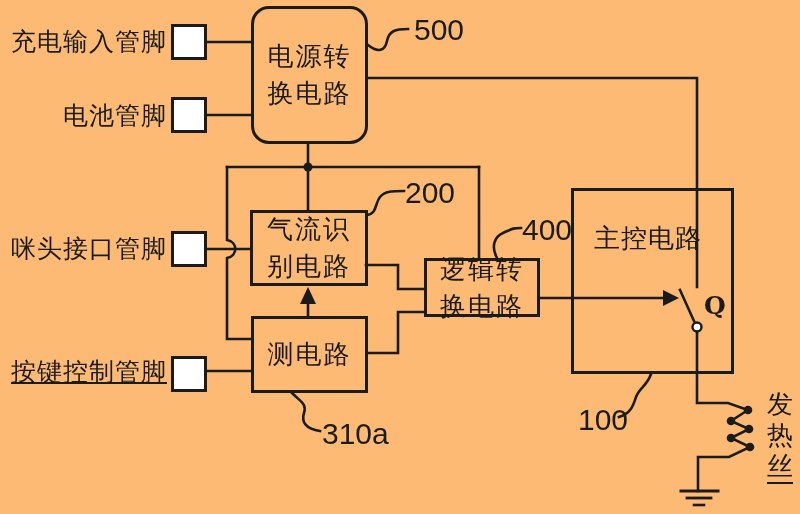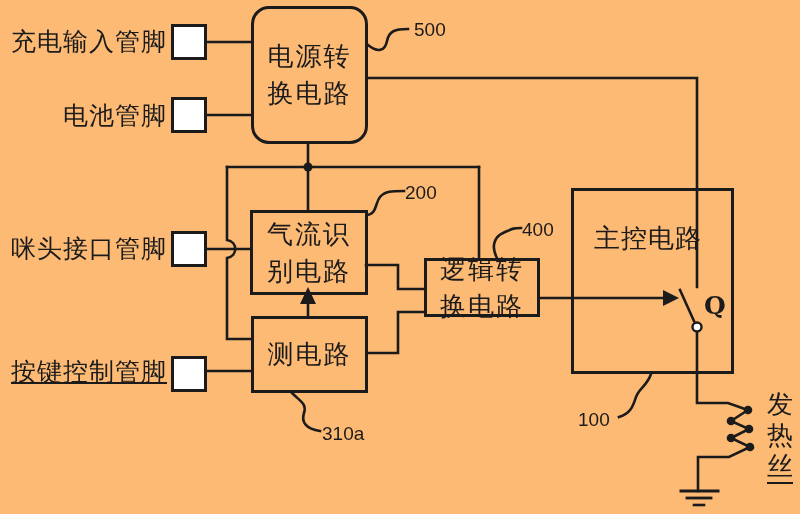--- a/index.html
+++ b/index.html
@@ -20,21 +20,21 @@
   .pinbox{
     position:absolute;z-index:2;border:3px solid #1b1b1b;background:#ffffff;
     box-sizing:border-box;width:36px;height:36px;
   }
   .pinlabel{
     position:absolute;z-index:3;right:633px;font-size:25px;line-height:26px;
     letter-spacing:1px;white-space:nowrap;text-align:right;
     font-family:"Liberation Serif", serif;
   }
   .ref{
-    position:absolute;z-index:3;font-size:19px;line-height:27px;
+    position:absolute;z-index:3;font-size:30px;line-height:27px;
     font-family:"Liberation Sans", sans-serif;color:#1b1b1b;white-space:nowrap;
   }
   .qlabel{
     position:absolute;z-index:3;font-size:25px;font-weight:bold;
     font-family:"DejaVu Serif", serif;
   }
   .heater{
     position:absolute;z-index:3;left:764px;top:389px;width:32px;
     display:flex;flex-direction:column;align-items:center;
     font-size:26px;line-height:31px;font-family:"Liberation Serif", serif;
@@ -107,21 +107,21 @@
   <div class="pinlabel" style="top:29px;">充电输入管脚</div>
   <div class="pinlabel" style="top:103px;">电池管脚</div>
   <div class="pinlabel" style="top:236px;">咪头接口管脚</div>
   <div class="pinlabel" style="top:359px;text-decoration:underline;">按键控制管脚</div>
 
   <div class="blk" style="left:251px;top:6px;width:117px;height:138px;border-radius:18px;">
     <div class="ln">电源转</div>
     <div class="ln">换电路</div>
   </div>
 
-  <div class="blk" style="left:250px;top:210px;width:118px;height:85px;">
+  <div class="blk" style="left:250px;top:210px;width:118px;height:76px;">
     <div class="ln">气流识</div>
     <div class="ln">别电路</div>
   </div>
 
   <div class="blk" style="left:251px;top:316px;width:117px;height:77px;">
     <div class="ln">测电路</div>
   </div>
 
   <div class="blk" style="left:424px;top:258px;width:116px;height:59px;">
     <div class="ln">逻辑转</div>

